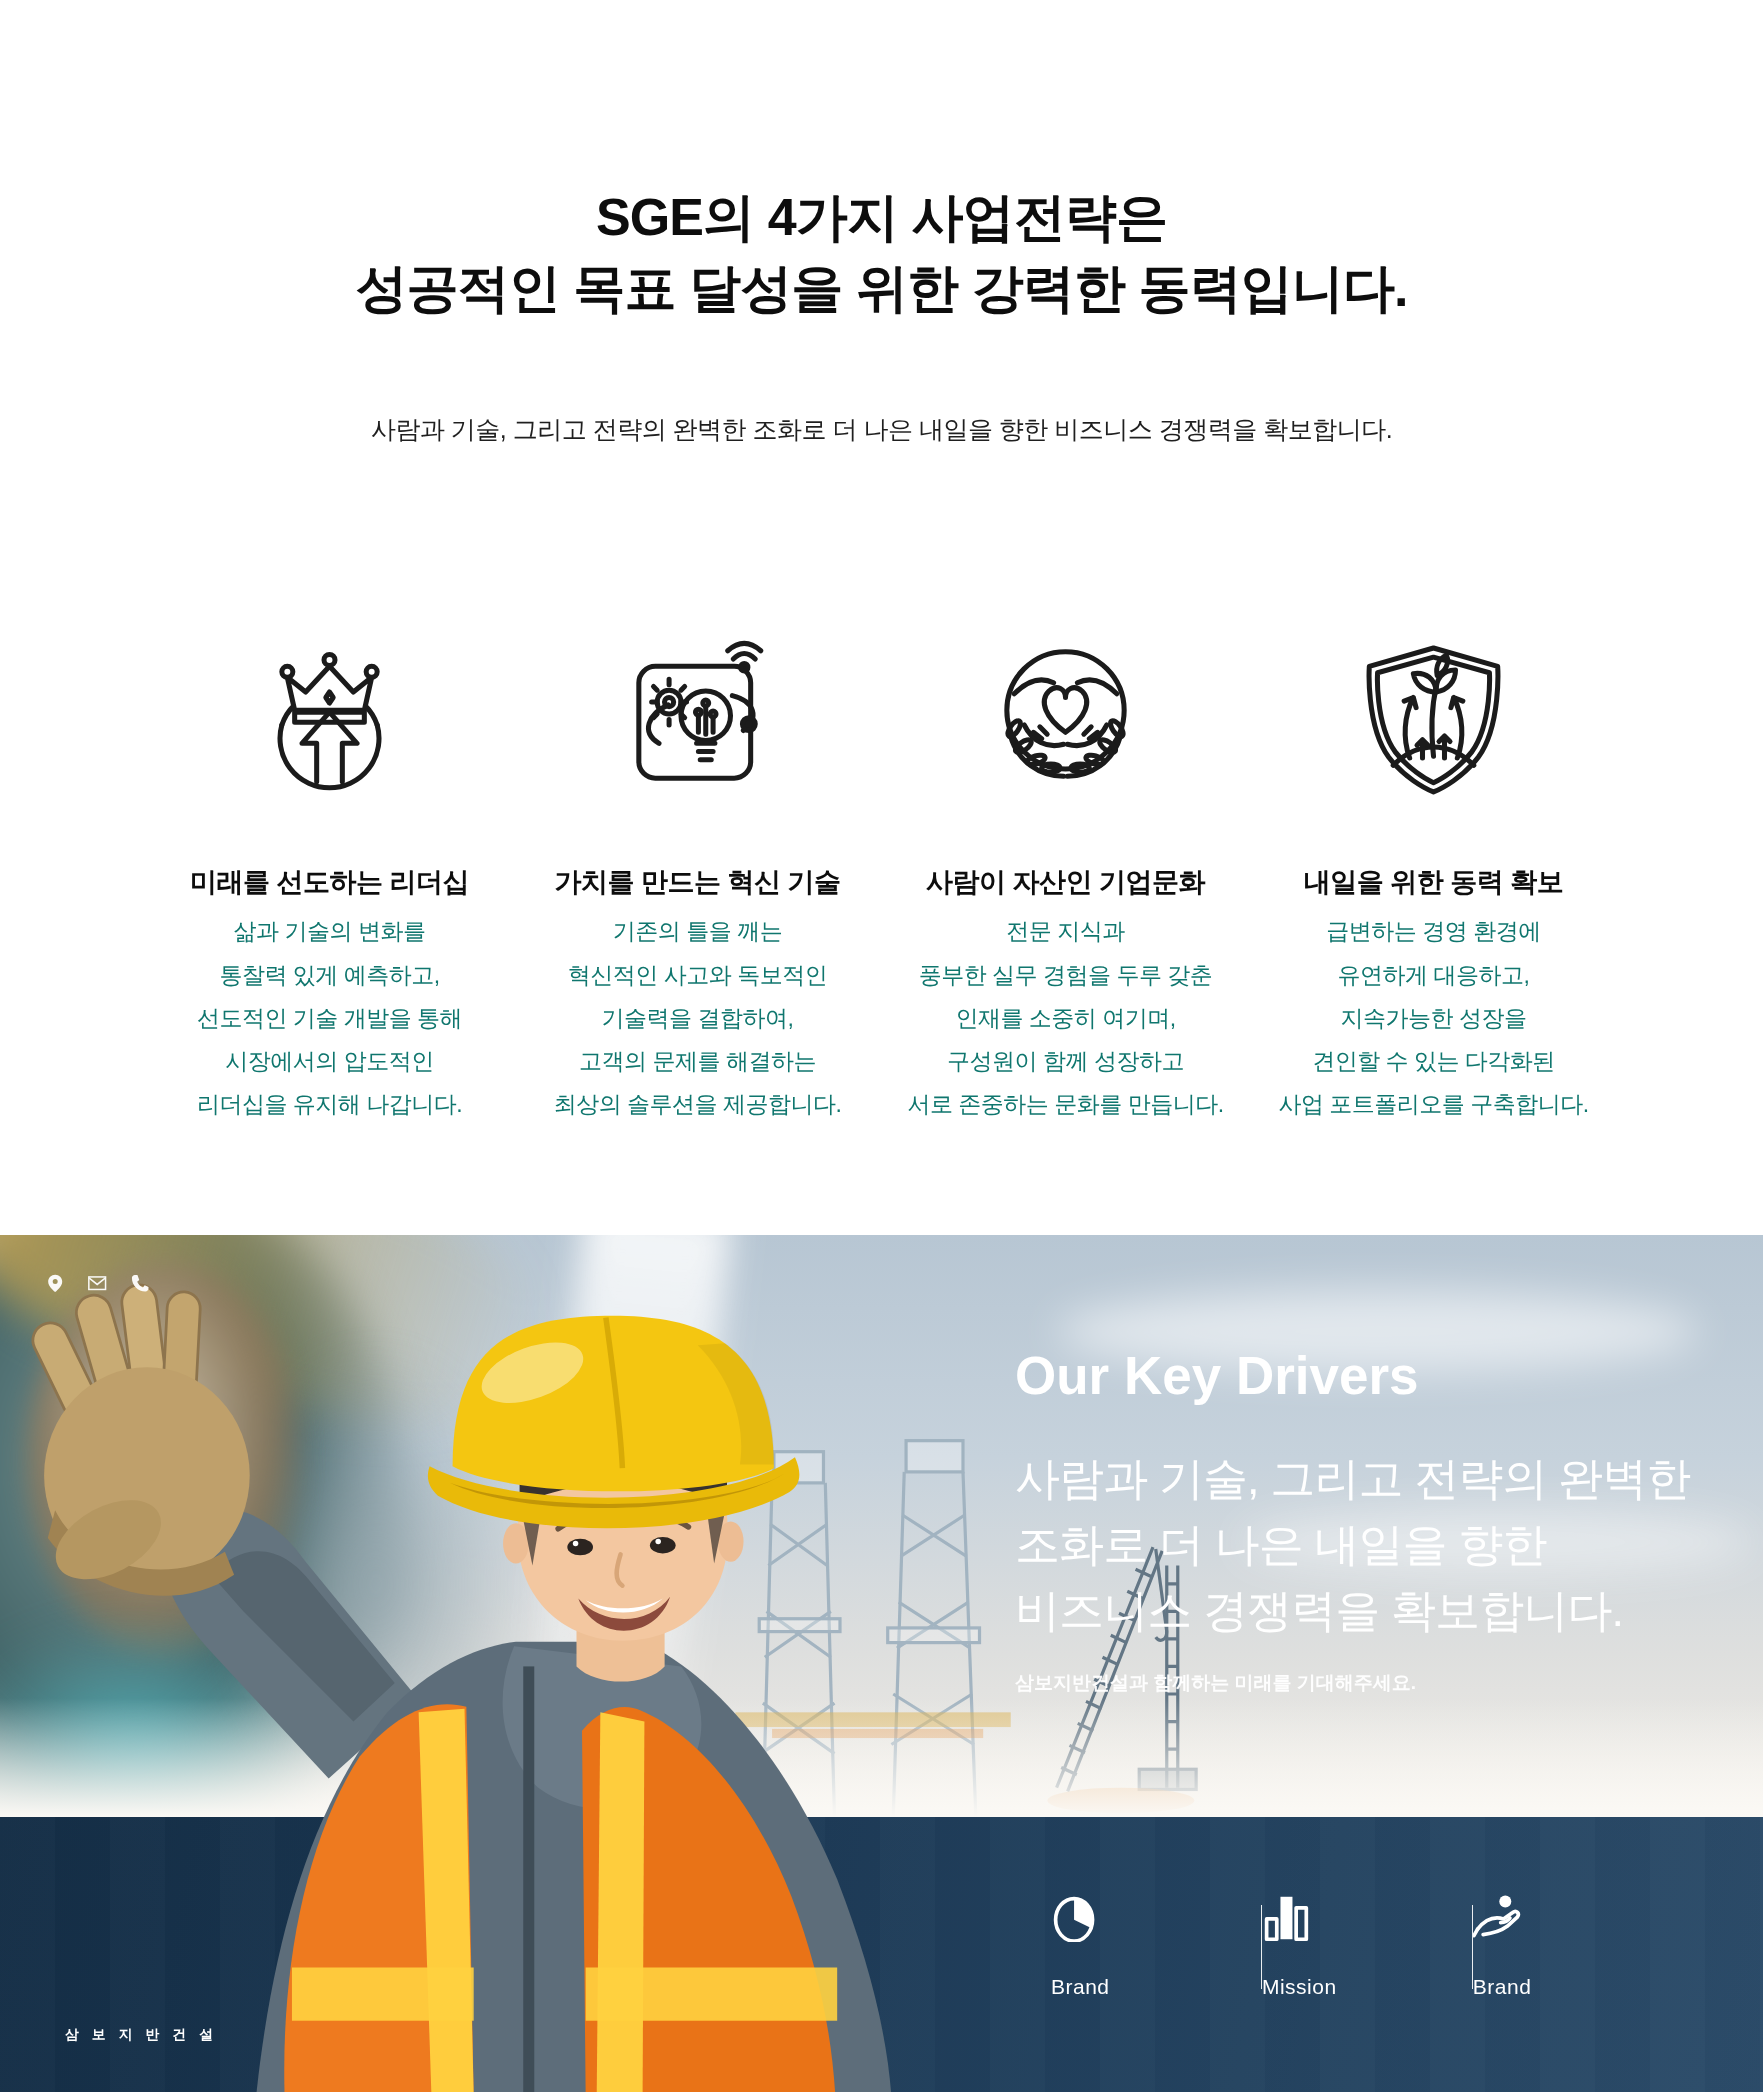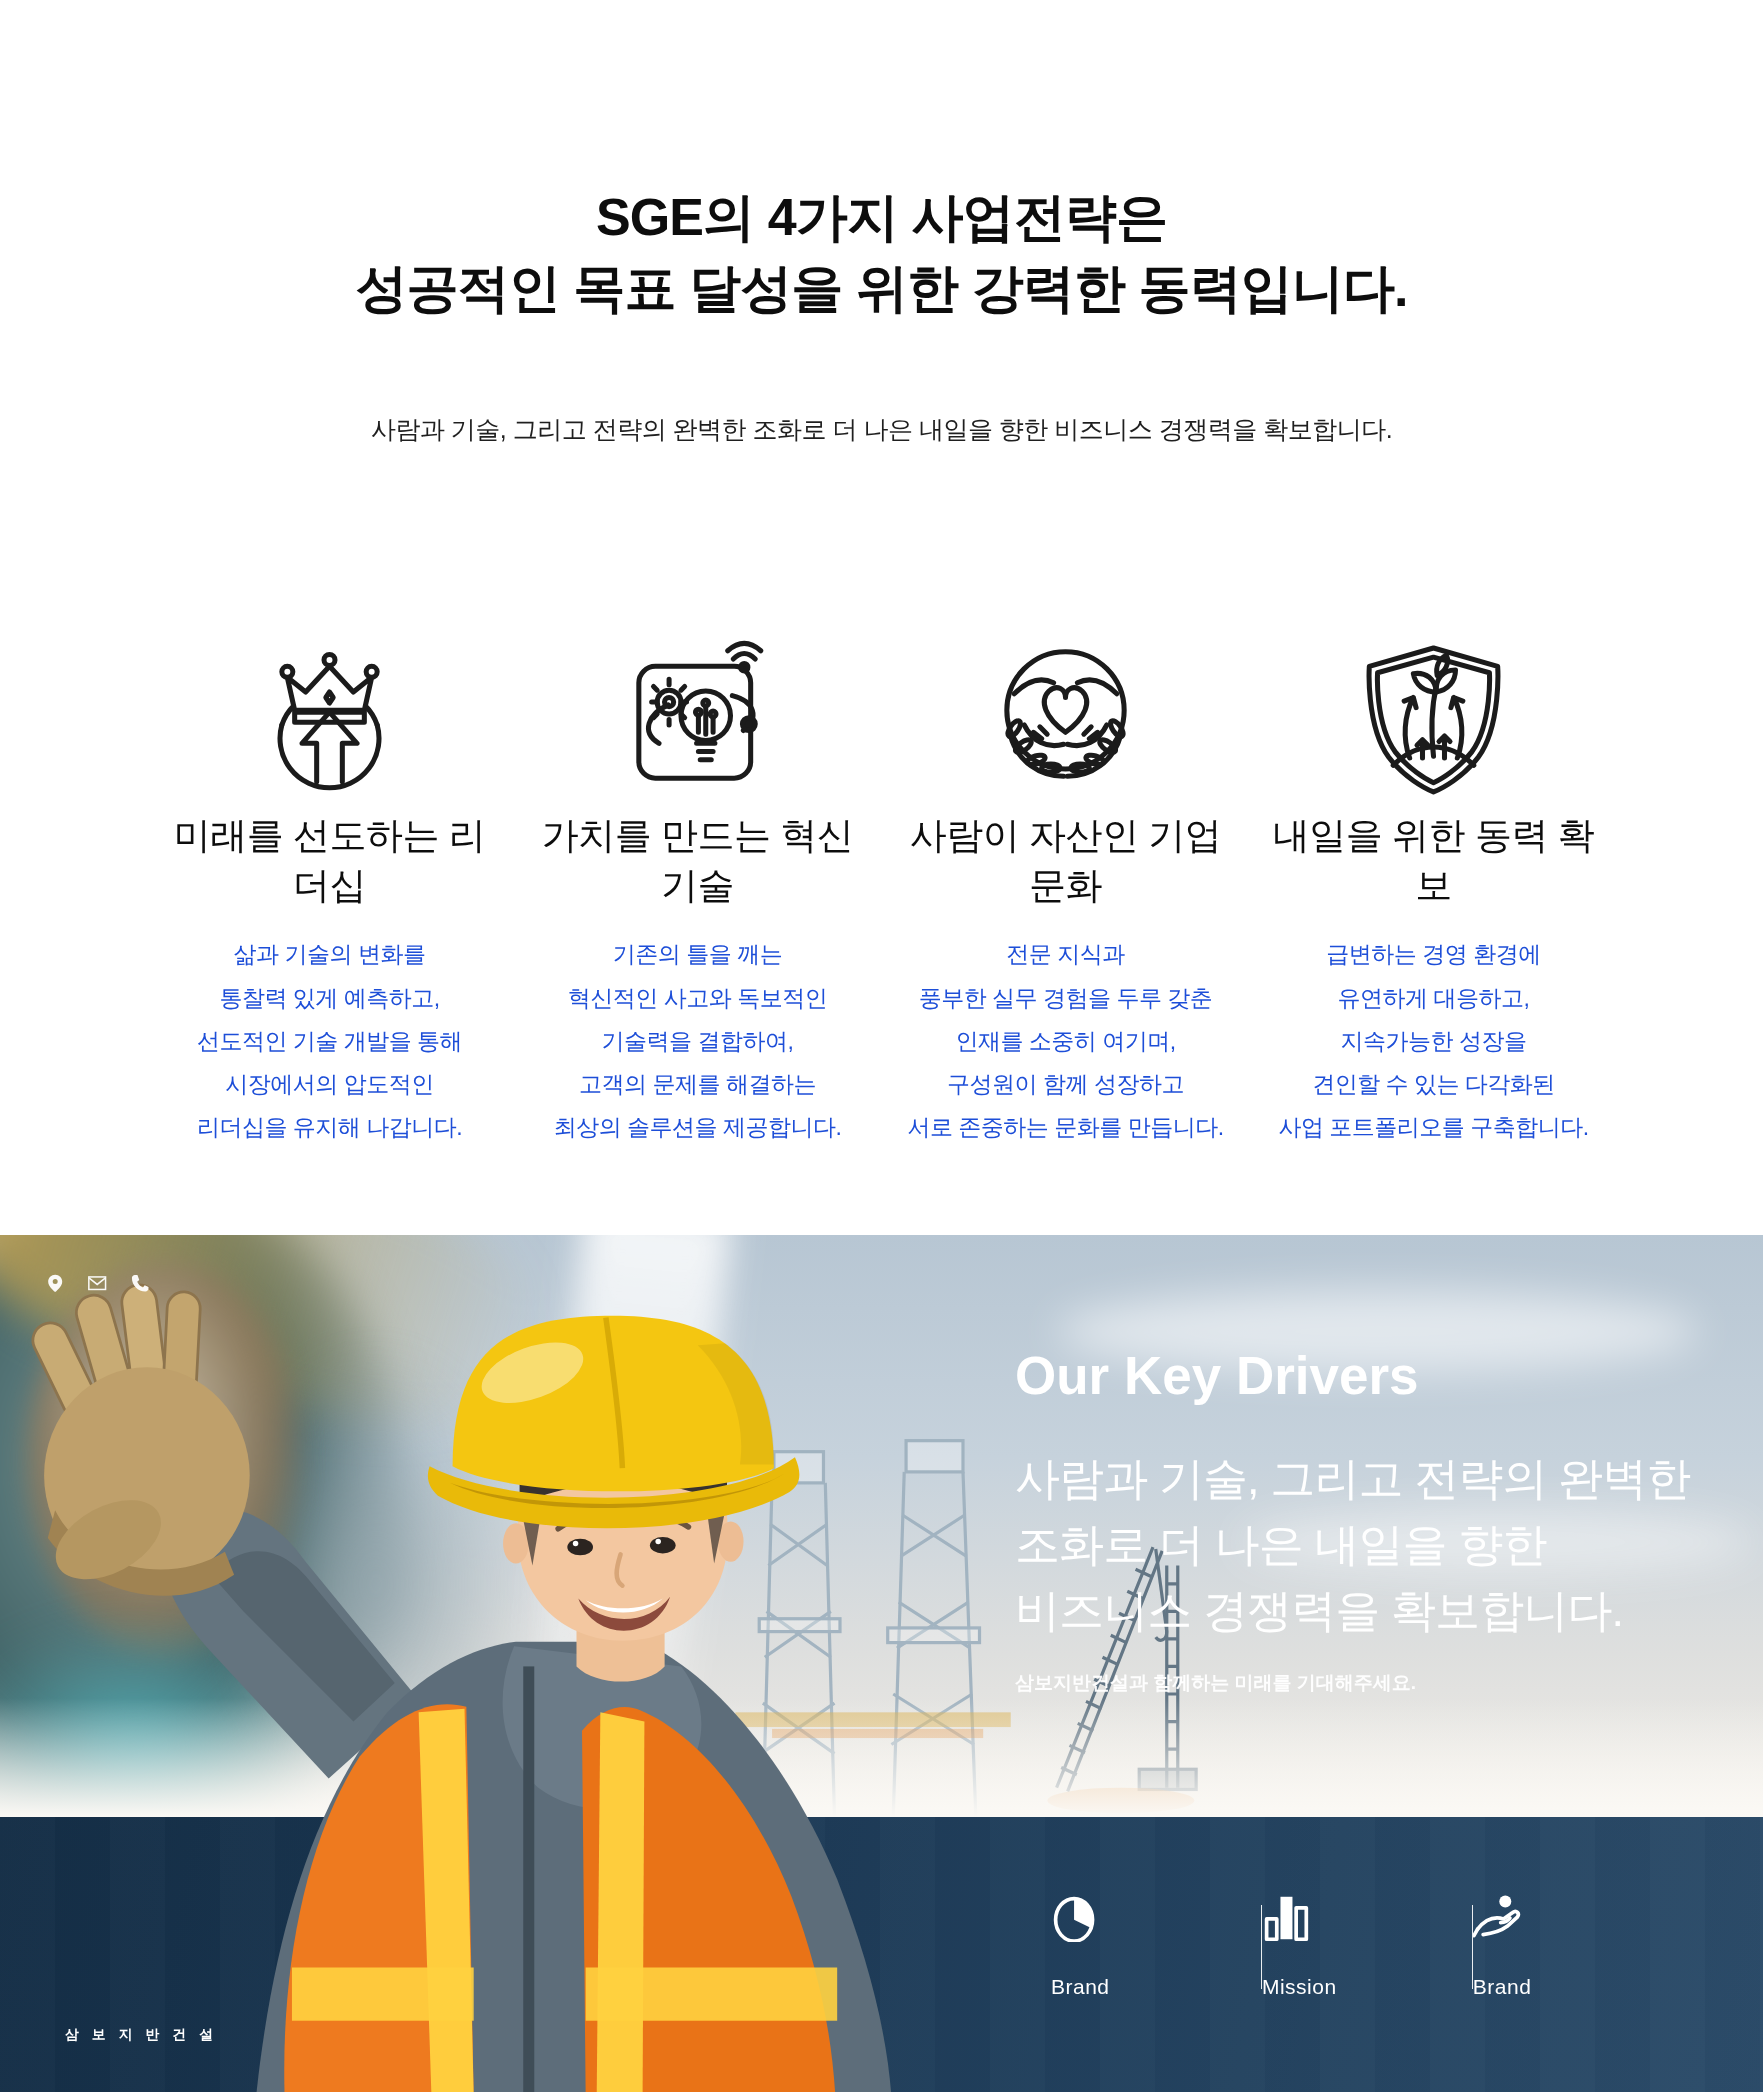--- a/index.html
+++ b/index.html
@@ -10,22 +10,22 @@
   
   .strategy { height:1235px; padding-top:182px; text-align:center; }
   .strategy-title { font-size:52px; font-weight:800; color:#0d0d0d; line-height:1.36;
                     letter-spacing:-0.9px; white-space:pre-line; }
   .strategy-subtitle { margin-top:90px; font-size:25px; font-weight:400; color:#1f1f1f;
                        letter-spacing:-0.5px; }
   .cards { margin-top:191px; display:flex; justify-content:center; gap:37px; }
   .card { width:331px; }
   .card-icon { height:174px; display:flex; align-items:flex-start; justify-content:center; }
   .card-icon svg { width:165px; height:165px; }
-  .card-title { font-size:37px; font-weight:400; color:#0d0d0d; letter-spacing:-0.5px; }
-  .card-body { margin-top:22px; font-size:23px; color:#1d4ed8; line-height:1.88;
+  .card-title { margin-top:53px; font-size:27px; font-weight:700; color:#0d0d0d; letter-spacing:-0.5px; }
+  .card-body { margin-top:10px; font-size:23px; color:#0f766e; line-height:1.88;
                white-space:pre-line; letter-spacing:-0.5px; }
   .lineicon { fill:none; stroke:#1b1b1b; stroke-width:5.5; stroke-linecap:round; stroke-linejoin:round; }
 
   
   .hero { position:relative; height:861px; width:1763px;border-radius:29px; }
   .hero-photo { position:absolute; inset:0 0 279px 0; overflow:hidden;
     background:linear-gradient(180deg,#b7c6d3 0%,#c6d2dc 38%,#dedfde 72%,#f0ede7 100%); }
   .blob { position:absolute; border-radius:50%; }
   .blob-teal   { left:-119px; top:-64px; width:533px; height:735px; filter:blur(20px);
     background:radial-gradient(ellipse at 42% 40%, #6f8d8e 0%, #3f6063 45%, rgba(63,96,99,0) 74%); }

